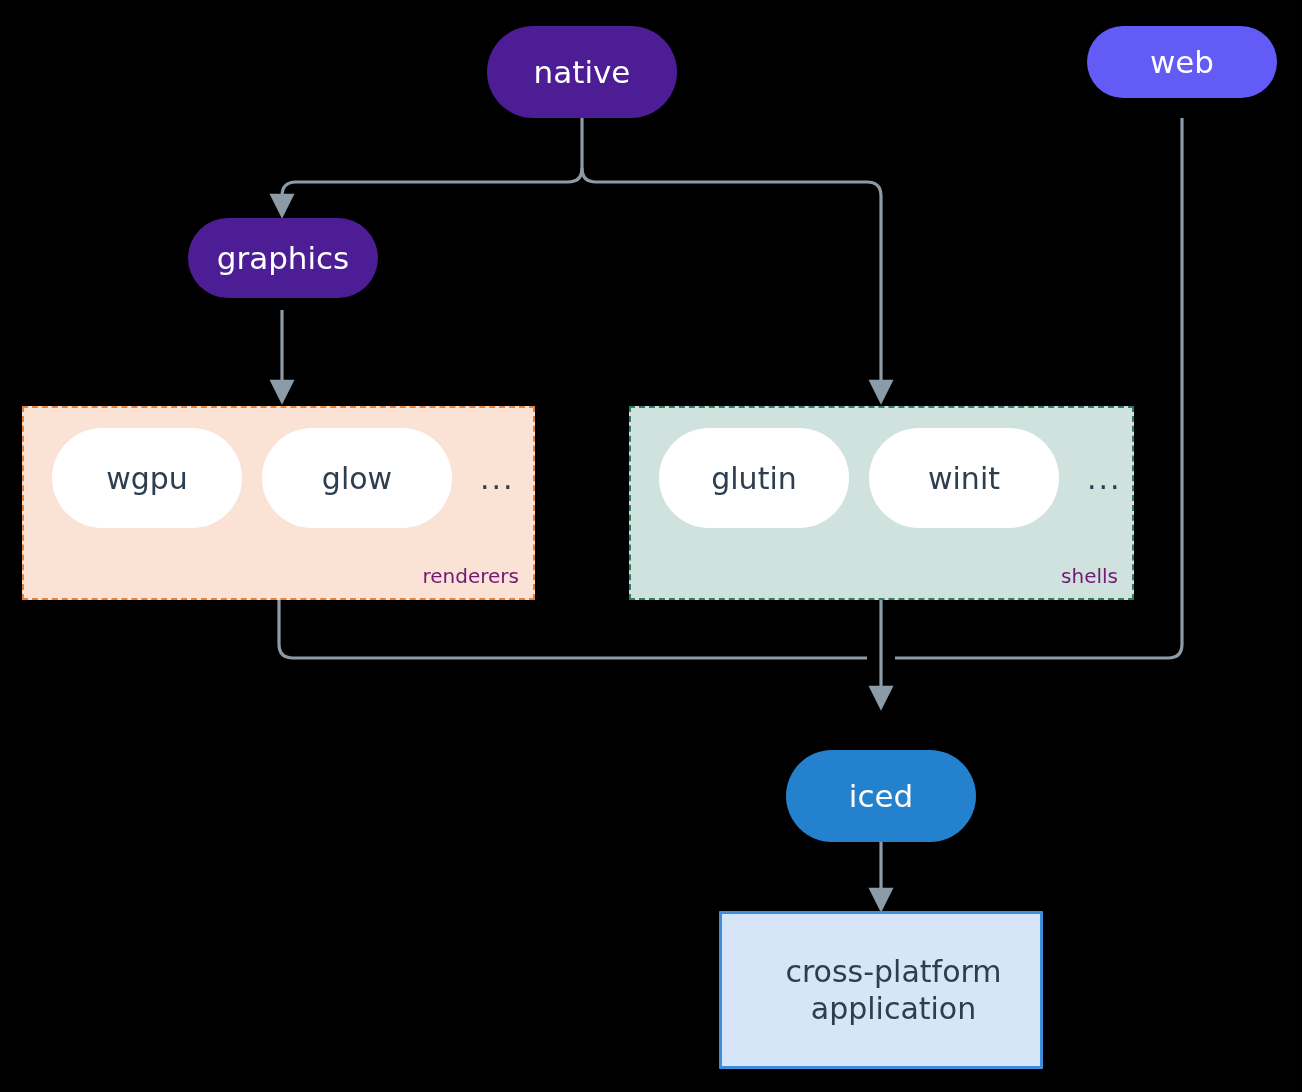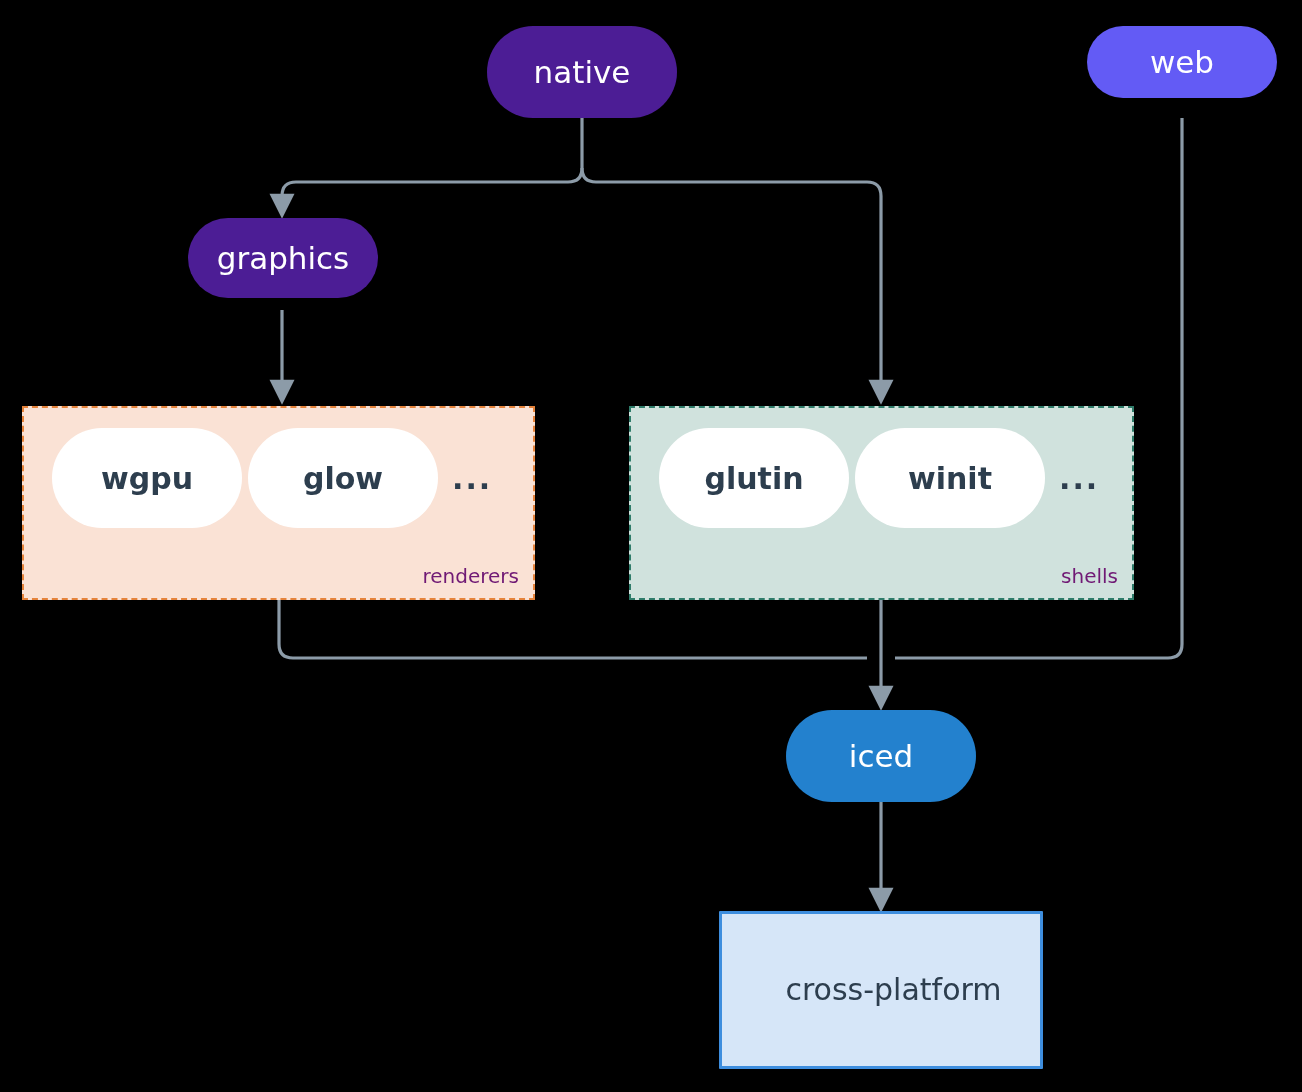--- a/index.html
+++ b/index.html
@@ -51,21 +51,21 @@
     background: #635BF5;
   }
   #node-graphics {
     left: 188px; top: 218px; width: 190px; height: 80px;
     background: #4c1d95;
     border-radius: 46px;
     color: #ffffff;
     font-size: 31px;
   }
   #node-iced {
-    left: 786px; top: 710px; width: 190px; height: 92px;
+    left: 786px; top: 750px; width: 190px; height: 92px;
     background: #2381CE;
     border-radius: 46px;
     color: #ffffff;
     font-size: 31px;
   }
   
   #node-application {
     left: 719px; top: 911px; width: 324px; height: 158px;
     background: #D6E6F8;
     border: 3px solid #3E8EDE;
@@ -100,24 +100,23 @@
     white-space: pre;
   }
   .cluster-items {
     position: absolute;
     left: 0;
     top: 18px;
     width: 100%;
     height: 104px;
     display: flex;
     align-items: center;
-    gap: 6px;
+    gap: 20px;
     padding-left: 28px;
     box-sizing: border-box;
-    font-weight: bold;
   }
   .leaf-pill {
     height: 100px;
     min-width: 190px;
     background: #FFFFFF;
     border-radius: 52px;
     display: flex;
     align-items: center;
     justify-content: center;
     color: #2D3E4E;
@@ -201,15 +200,16 @@
     </div>
     <span class="cluster-label">shells</span>
   </div>
 
   <div class="node" id="node-iced">
     <span>iced</span>
   </div>
 
   <div class="node" id="node-application">
     <span class="app-line">cross-platform</span>
+    <span class="app-line">application</span>
   </div>
 
 </div>
 
 </body></html>

